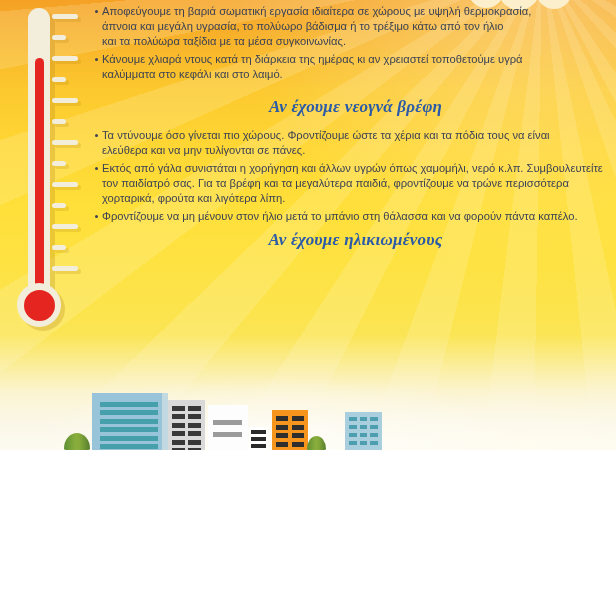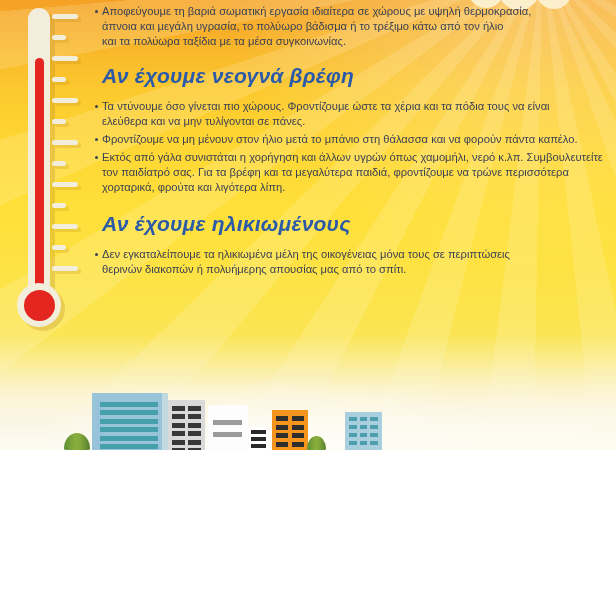--- a/index.html
+++ b/index.html
@@ -61,25 +61,26 @@
   .content ul{list-style:none; margin:0; padding:0;}
   .content li{
     position:relative; padding-left:7px; margin:0 0 3px 0;
     font-size:11.2px; line-height:15px; white-space:pre-line;
   }
   .content li::before{
     content:""; position:absolute; left:0; top:6px; width:3px; height:3px;
     border-radius:50%; background:currentColor;
   }
   .content h2{
-    margin:15px 0 11px 7px; font-family:Liberation Sans, sans-serif;
-    font-weight:bold; font-style:italic; font-size:21px; letter-spacing:0.2px;
+    margin:15px 0 11px 7px; font-family:Liberation Serif, serif;
+    font-weight:bold; font-style:italic; font-size:17px; letter-spacing:0.2px;
     color:#2A5AA8;
-  }
-  #sec-elderly h2{margin-top:17px;}
+    text-align:center;
+  }
+  #sec-elderly h2{margin-top:6px;}
 
   
   .footer{position:absolute; left:84px; top:505px; display:flex; align-items:center; gap:9px; z-index:4;}
   .footer .logo{width:52px; height:52px; flex:0 0 auto;}
   .footer .ftext{color:#2A5AA8; font-weight:bold;}
   .footer .ftext .l1{font-size:13px; line-height:17px; letter-spacing:0.2px;}
   .footer .ftext .l2{font-size:12px; line-height:17px;}
 
   
   .skyline{position:absolute; left:0; bottom:0; width:616px; height:60px; z-index:5;}
@@ -149,38 +150,38 @@
     <div class="bulb"></div>
     <div class="bulb-core"></div>
   </div>
 
   <main class="content">
     <section id="sec-general">
       <ul>
           <li>Αποφεύγουμε τη βαριά σωματική εργασία ιδιαίτερα σε χώρους με υψηλή θερμοκρασία,
 άπνοια και μεγάλη υγρασία, το πολύωρο βάδισμα ή το τρέξιμο κάτω από τον ήλιο
 και τα πολύωρα ταξίδια με τα μέσα συγκοινωνίας.</li>
+          <li>Κάνουμε χλιαρά ντους κατά τη διάρκεια της ημέρας κι αν χρειαστεί τοποθετούμε υγρά
+καλύμματα στο κεφάλι και στο λαιμό.</li>
         </ul>
     </section>
     <section id="sec-infants">
       <h2>Αν έχουμε νεογνά βρέφη</h2>
       <ul>
           <li>Τα ντύνουμε όσο γίνεται πιο χώρους. Φροντίζουμε ώστε τα χέρια και τα πόδια τους να είναι
 ελεύθερα και να μην τυλίγονται σε πάνες.</li>
-          <li>Φροντίζουμε να μη μένουν στον ήλιο μετά το μπάνιο στη θάλασσα και να φορούν πάντα καπέλο.</li>
           <li>Εκτός από γάλα συνιστάται η χορήγηση και άλλων υγρών όπως χαμομήλι, νερό κ.λπ. Συμβουλευτείτε
 τον παιδίατρό σας. Για τα βρέφη και τα μεγαλύτερα παιδιά, φροντίζουμε να τρώνε περισσότερα
 χορταρικά, φρούτα και λιγότερα λίπη.</li>
+          <li>Φροντίζουμε να μη μένουν στον ήλιο μετά το μπάνιο στη θάλασσα και να φορούν πάντα καπέλο.</li>
         </ul>
     </section>
     <section id="sec-elderly">
       <h2>Αν έχουμε ηλικιωμένους</h2>
       <ul>
-          <li>Δεν εγκαταλείπουμε τα ηλικιωμένα μέλη της οικογένειας μόνα τους σε περιπτώσεις
-θερινών διακοπών ή πολυήμερης απουσίας μας από το σπίτι.</li>
         </ul>
     </section>
   </main>
 
   <footer class="footer">
     <svg class="logo" viewBox="0 0 52 52">
       <defs>
         <path id="arcTop" d="M 6.5 26 A 19.5 19.5 0 1 1 45.5 26" fill="none"></path>
         <path id="arcBot" d="M 10 31 A 17 17 0 0 0 42 31" fill="none"></path>
       </defs>

